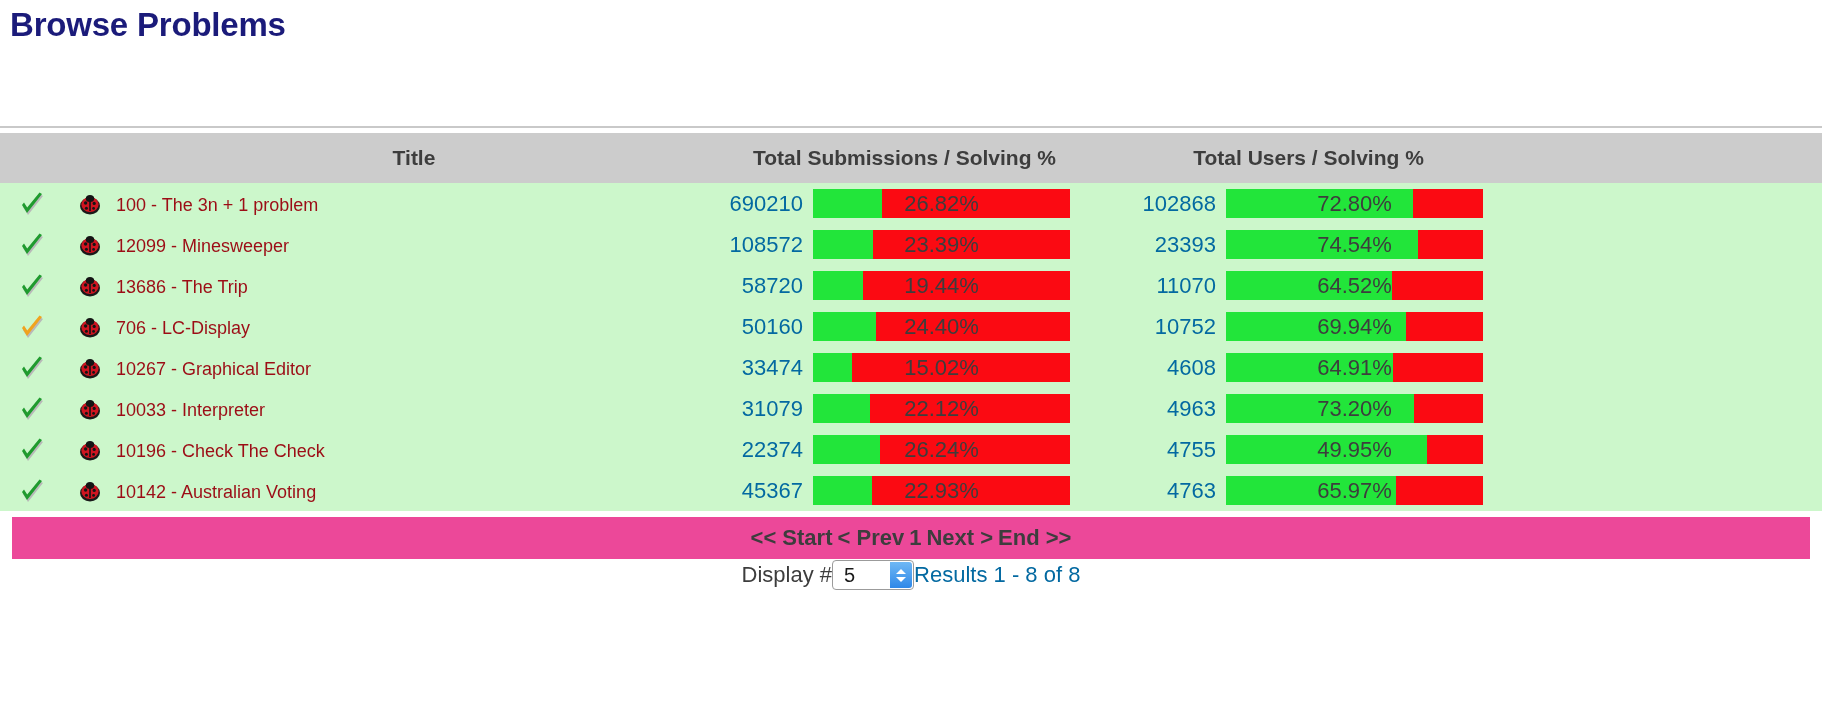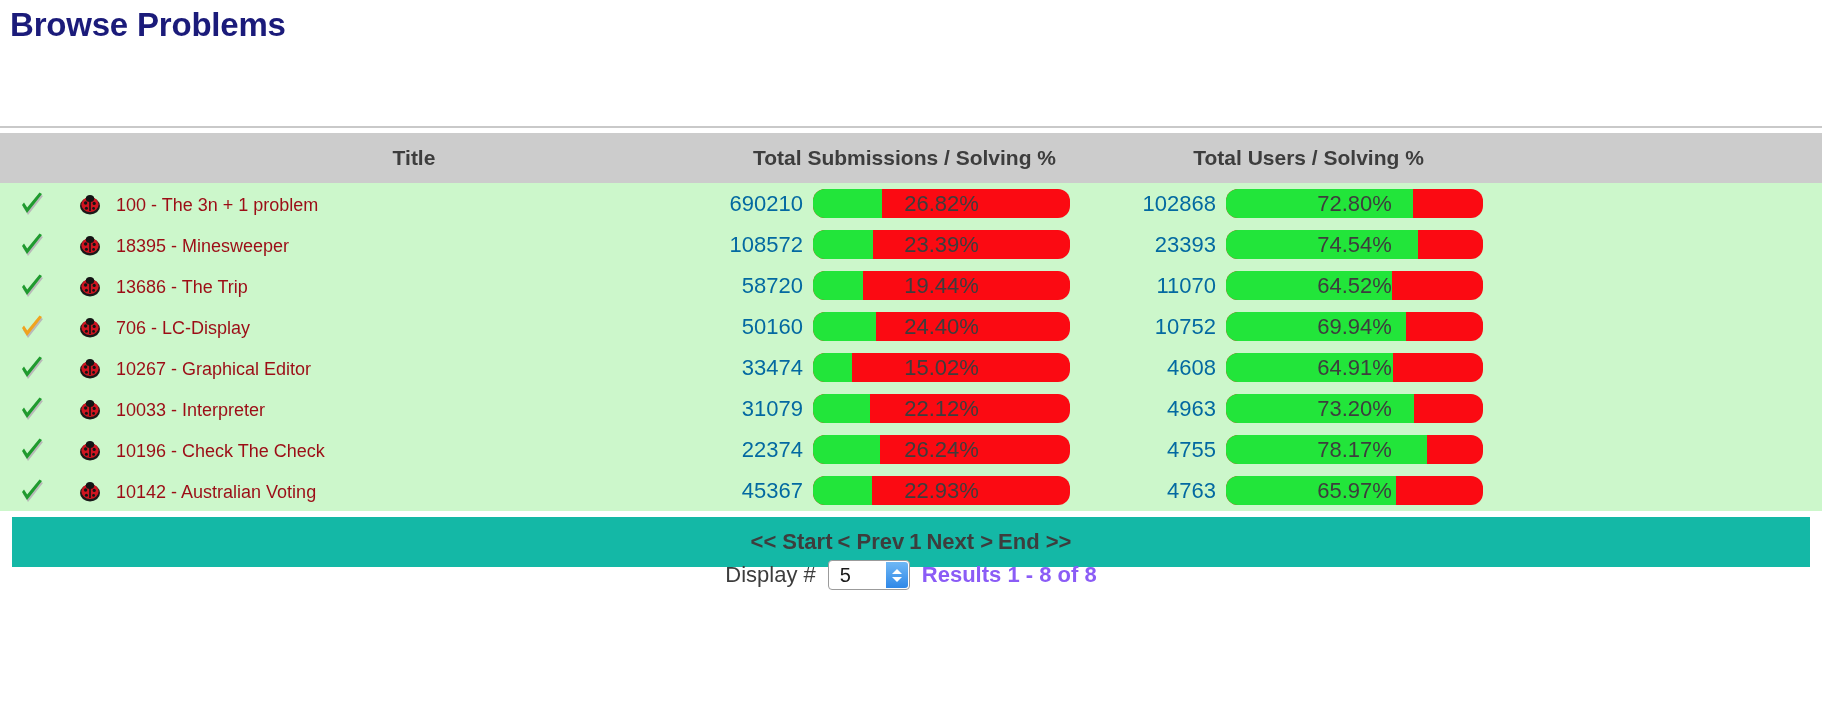--- a/index.html
+++ b/index.html
@@ -102,21 +102,20 @@
 
   
   .bar {
     position: relative;
     width: 257px;
     height: 29px;
     background: #fb0a12;
     overflow: hidden;
     display: inline-block;
     vertical-align: middle;
-    border-radius: 12px;
   }
   .bar .fill {
     position: absolute;
     left: 0; top: 0; bottom: 0;
     background: #22e53a;
   }
   .bar .pct {
     position: absolute;
     left: 0; right: 0; top: 0; bottom: 0;
     display: flex;
@@ -125,43 +124,43 @@
     font-size: 22px;
     color: #3d3d3d;
     font-family: "Liberation Sans", sans-serif;
   }
 
   
   .pager {
     position: absolute;
     left: 12px; top: 517px;
     width: 1798px;
-    height: 50px;
-    background: #14b8a6;
+    height: 42px;
+    background: #ec4899;
     display: flex;
     align-items: center;
     justify-content: center;
   }
   .pager-inner {
     font-size: 22px;
     font-weight: 700;
     color: #3d3d3d;
     white-space: nowrap;
   }
   .pager-inner span { cursor: pointer; }
   .pager-inner .sep { display: inline-block; width: 5px; }
 
   .display-row {
     position: absolute;
     left: 0; top: 560px;
     width: 1822px;
     display: flex;
     align-items: center;
     justify-content: center;
-    gap: 12px;
+    gap: 0;
   }
   .display-label {
     font-size: 22px;
     color: #3d3d3d;
     white-space: nowrap;
   }
   .select-box {
     position: relative;
     width: 82px; height: 30px;
     border: 1px solid #9b9b9b;
@@ -191,23 +190,22 @@
   }
   .arrow-up, .arrow-down {
     width: 0; height: 0;
     border-left: 5px solid transparent;
     border-right: 5px solid transparent;
   }
   .arrow-up { border-bottom: 5px solid #ffffff; }
   .arrow-down { border-top: 5px solid #ffffff; }
   .results-text {
     font-size: 22px;
-    color: #8b5cf6;
-    white-space: nowrap;
-    font-weight: bold;
+    color: #0369a1;
+    white-space: nowrap;
   }
 </style>
 </head>
 <body>
 
 <div id="page">
 
   <div class="page-title">Browse Problems</div>
 
   <div class="breadcrumb-rule"></div>
@@ -264,21 +262,21 @@
           <td class="cell-center"><span class="icon-wrap"><svg class="bug-svg" width="26" height="26" viewBox="0 0 26 26">
                 <ellipse cx="13" cy="15" rx="10" ry="8.5" fill="#1a1a1a"></ellipse>
                 <ellipse cx="13" cy="13.5" rx="8.6" ry="7.6" fill="#cf1420"></ellipse>
                 <ellipse cx="13" cy="7.5" rx="4.2" ry="3.6" fill="#141414"></ellipse>
                 <rect x="12.2" y="7" width="1.6" height="13" fill="#141414"></rect>
                 <circle cx="8.6" cy="12" r="1.7" fill="#141414"></circle>
                 <circle cx="17.2" cy="12.4" r="1.6" fill="#141414"></circle>
                 <circle cx="9.4" cy="17.2" r="1.5" fill="#141414"></circle>
                 <circle cx="16.6" cy="17.4" r="1.4" fill="#141414"></circle>
               </svg></span></td>
-          <td><a class="prob-link">18395 - Minesweeper</a></td>
+          <td><a class="prob-link">12099 - Minesweeper</a></td>
           <td class="cell-right"><span class="num">108572</span></td>
           <td><span class="bar"><span class="fill" style="width:23.39%"></span><span class="pct">23.39%</span></span></td>
           <td class="cell-right"><span class="num">23393</span></td>
           <td><span class="bar"><span class="fill" style="width:74.54%"></span><span class="pct">74.54%</span></span></td>
           <td></td>
         </tr>
         <tr>
           <td class="cell-center"><span class="icon-wrap"><svg class="check-svg" width="26" height="26" viewBox="0 0 26 26">
                 <path d="M3 14 L8 22 L23 3 L20.5 1.5 L8.2 16.5 L5 11.5 Z" fill="#b9b9b9" transform="translate(1,2)"></path>
                 <path d="M3 14 L8 22 L23 3 L20.5 1.5 L8.2 16.5 L5 11.5 Z" fill="#1f9b2e"></path>
@@ -378,21 +376,21 @@
                 <rect x="12.2" y="7" width="1.6" height="13" fill="#141414"></rect>
                 <circle cx="8.6" cy="12" r="1.7" fill="#141414"></circle>
                 <circle cx="17.2" cy="12.4" r="1.6" fill="#141414"></circle>
                 <circle cx="9.4" cy="17.2" r="1.5" fill="#141414"></circle>
                 <circle cx="16.6" cy="17.4" r="1.4" fill="#141414"></circle>
               </svg></span></td>
           <td><a class="prob-link">10196 - Check The Check</a></td>
           <td class="cell-right"><span class="num">22374</span></td>
           <td><span class="bar"><span class="fill" style="width:26.24%"></span><span class="pct">26.24%</span></span></td>
           <td class="cell-right"><span class="num">4755</span></td>
-          <td><span class="bar"><span class="fill" style="width:78.17%"></span><span class="pct">78.17%</span></span></td>
+          <td><span class="bar"><span class="fill" style="width:78.17%"></span><span class="pct">49.95%</span></span></td>
           <td></td>
         </tr>
         <tr>
           <td class="cell-center"><span class="icon-wrap"><svg class="check-svg" width="26" height="26" viewBox="0 0 26 26">
                 <path d="M3 14 L8 22 L23 3 L20.5 1.5 L8.2 16.5 L5 11.5 Z" fill="#b9b9b9" transform="translate(1,2)"></path>
                 <path d="M3 14 L8 22 L23 3 L20.5 1.5 L8.2 16.5 L5 11.5 Z" fill="#1f9b2e"></path>
               </svg></span></td>
           <td class="cell-center"><span class="icon-wrap"><svg class="bug-svg" width="26" height="26" viewBox="0 0 26 26">
                 <ellipse cx="13" cy="15" rx="10" ry="8.5" fill="#1a1a1a"></ellipse>
                 <ellipse cx="13" cy="13.5" rx="8.6" ry="7.6" fill="#cf1420"></ellipse>

